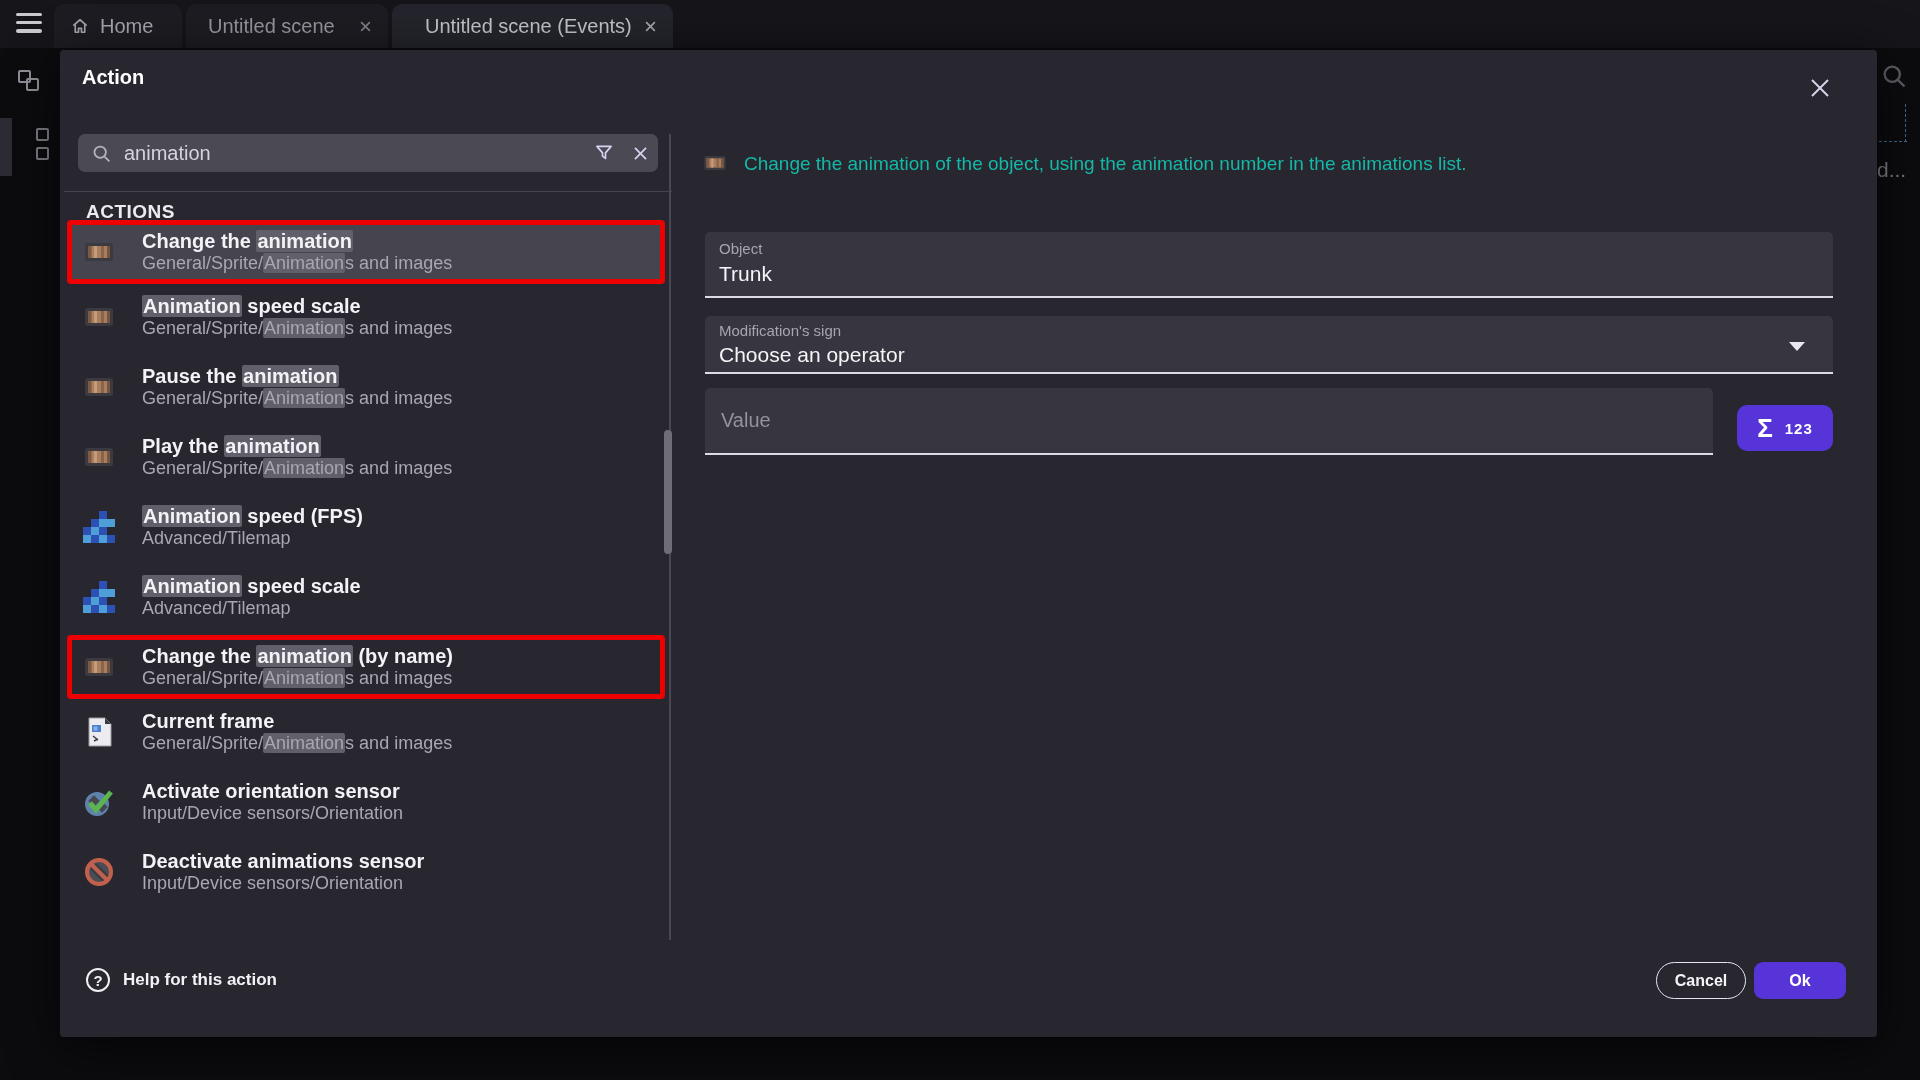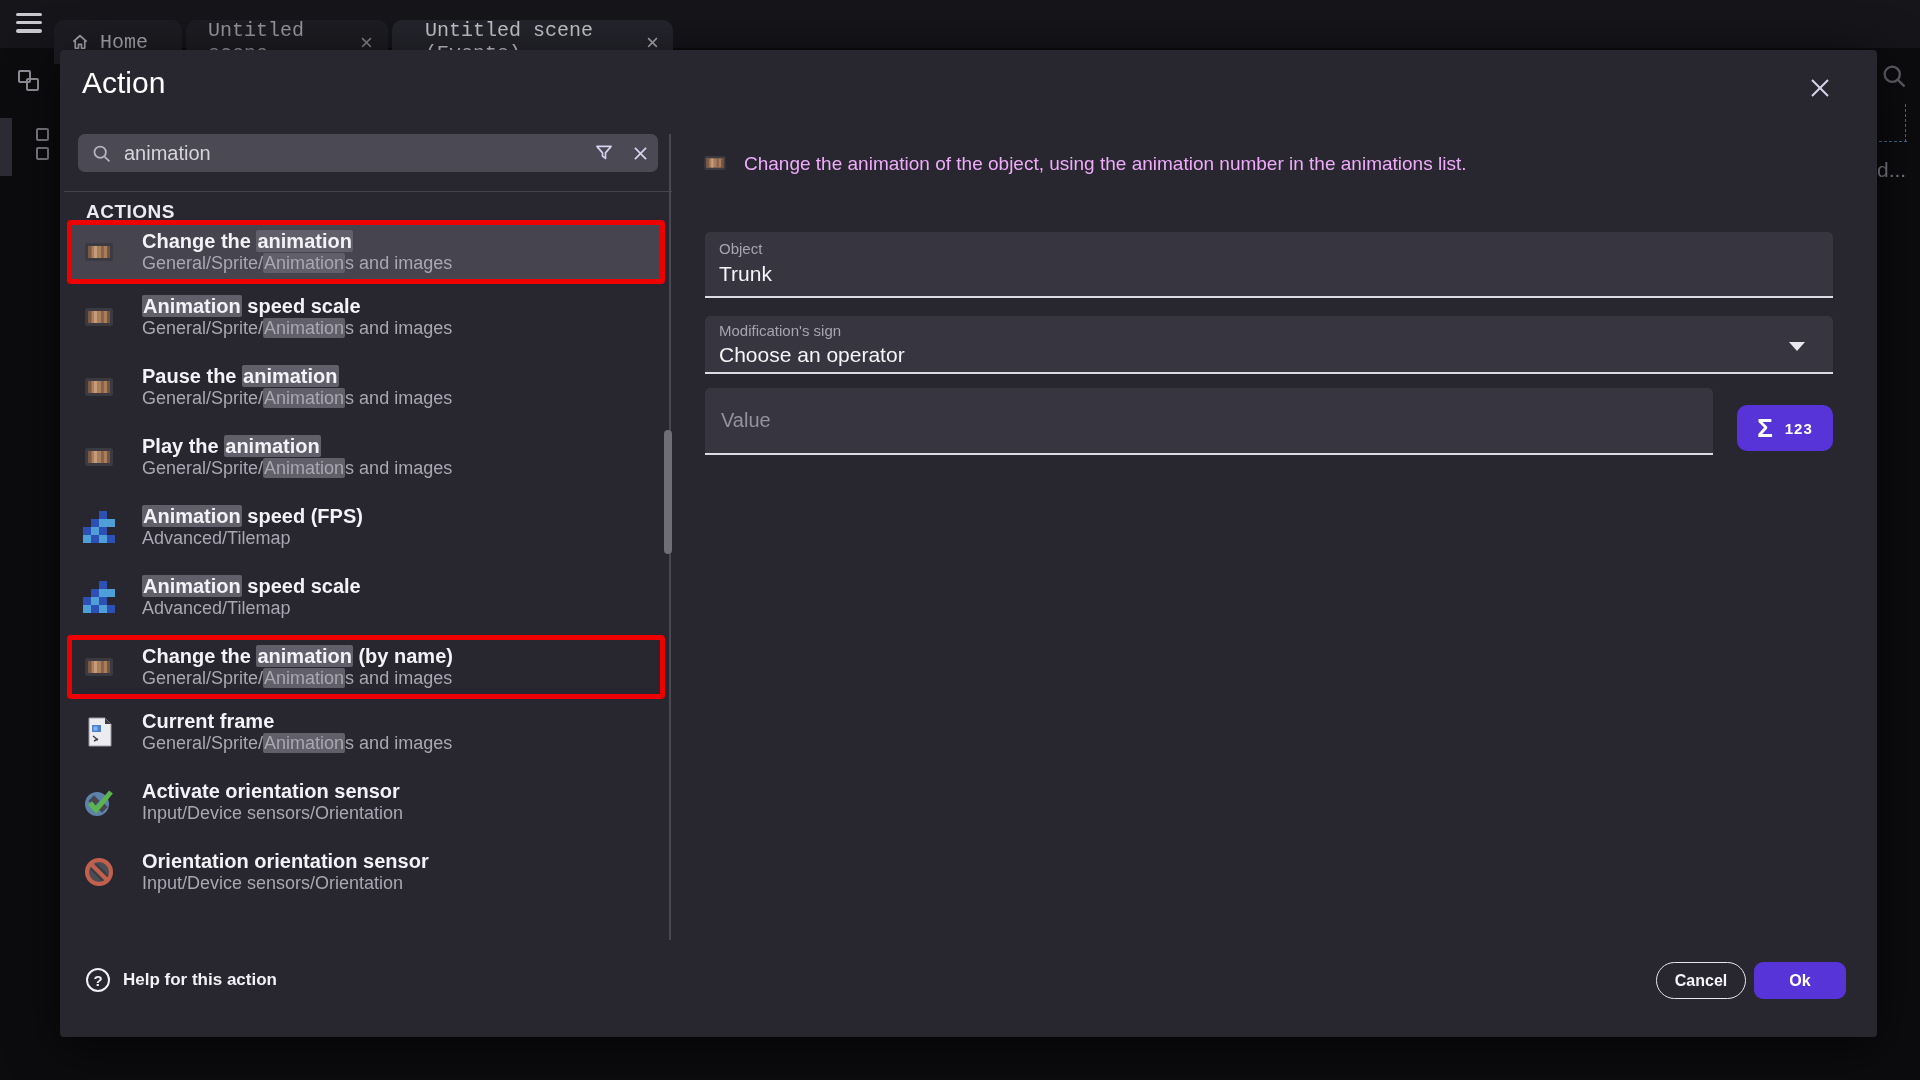--- a/index.html
+++ b/index.html
@@ -4,41 +4,41 @@
 <style>
   * { margin:0; padding:0; box-sizing:border-box; }
   html,body { width:1920px; height:1080px; overflow:hidden; background:#0c0c0f;
     font-family:"Liberation Sans","DejaVu Sans",sans-serif; }
   .page { position:relative; width:1920px; height:1080px; }
 
   
   .tabbar { position:absolute; left:0; top:0; width:1920px; height:48px; background:#15151a; }
   .hamburger { position:absolute; left:16px; top:13px; width:28px; height:22px; cursor:pointer; }
   .hamburger i { display:block; width:26px; height:3.2px; background:#c9c9d0; border-radius:2px; margin-bottom:5px; }
-  .tab { position:absolute; top:20px; height:44px; border-radius:10px 10px 0 0; display:flex; align-items:center; font-size:20px;font-family:Liberation Mono, monospace; }
+  .tab { position:absolute; top:4px; height:44px; border-radius:10px 10px 0 0; display:flex; align-items:center; font-size:20px; }
   .tab-home { left:54px; width:128px; background:#1c1c22; color:#a5a5ad; padding-left:16px; }
   .tab-home svg { margin-right:10px; }
   .tab-2 { left:186px; width:202px; background:#1c1c22; color:#96969e; padding-left:22px; }
   .tab-3 { left:392px; width:281px; background:#24242c; color:#c3c3ca; padding-left:33px; }
   .tab .tab-close { margin-left:auto; margin-right:12px; width:22px; height:22px; display:flex; align-items:center; justify-content:center; opacity:.85; }
   .frag-grid { position:absolute; left:18px; top:70px; width:24px; height:24px; }
   .frag-grid b { position:absolute; width:13px; height:13px; border:2px solid #8f8f97; border-radius:2px; background:transparent; }
   .frag-grid b:nth-child(2){ left:8px; top:8px; }
   .frag-panel { position:absolute; left:0; top:118px; width:12px; height:58px; background:#2d2b33; }
   .frag-squares { position:absolute; left:36px; top:128px; }
   .frag-squares b { display:block; width:13px; height:13px; border:2px solid #7d7d86; border-radius:2px; margin-bottom:6px; }
   .bg-right-search { position:absolute; left:1880px; top:62px; }
   .dash-v { position:absolute; left:1905px; top:104px; height:38px; border-left:1.5px dashed #3e6d92; }
   .dash-h { position:absolute; left:1879px; top:141px; width:28px; border-top:1.5px dashed #3e6d92; }
   .bg-clip-text { position:absolute; left:1877px; top:158px; font-size:21px; color:#7e7e86; }
 
   
   .dialog { position:absolute; left:60px; top:50px; width:1817px; height:987px; background:#28262f;
     border-radius:4px; box-shadow:0 10px 50px rgba(0,0,0,.65); }
-  .dlg-title { position:absolute; left:22px; top:16px; font-size:30px; font-weight:normal; color:#ffffff; }
+  .dlg-title { position:absolute; left:22px; top:16px; font-size:20px; font-weight:bold; color:#ffffff; }
   .dlg-close { position:absolute; left:1744px; top:22px; width:32px; height:32px; display:flex; align-items:center; justify-content:center; cursor:pointer; }
 
   
   .search-bar { position:absolute; left:18px; top:84px; width:580px; height:38px; background:#4b4954;
     border-radius:7px; display:flex; align-items:center; }
   .search-bar .s-icon { margin-left:13px; display:flex; }
   .search-bar input { flex:1; margin-left:12px; border:0; outline:0; background:transparent;
     font-family:inherit; font-size:20px; color:#d6d4da; }
   .icon-btn { width:36px; height:38px; display:flex; align-items:center; justify-content:center; cursor:pointer; }
 
@@ -56,21 +56,21 @@
   .it-title { font-size:20px; font-weight:600; color:#f3f2f6; }
   .it-sub { font-size:18px; color:#a9a7b1; }
   mark { background:#615f6a; color:inherit; border-radius:2px; padding:0 1px; }
 
   .scroll-track { position:absolute; left:609px; top:84px; width:2px; height:806px; background:#494752; }
   .scroll-thumb { position:absolute; left:604px; top:380px; width:8px; height:124px; background:#6f6d77; border-radius:4px; cursor:pointer; }
 
   
   .desc-icon { position:absolute; left:642px; top:100px; width:26px; height:26px; }
   .desc-icon svg { width:26px; height:26px; }
-  .desc-text { position:absolute; left:684px; top:103px; width:1090px; font-size:19px; color:#f0abfc; }
+  .desc-text { position:absolute; left:684px; top:103px; width:1090px; font-size:19px; color:#14b8a6; }
 
   .field { position:absolute; background:#37353f; border-radius:5px 5px 0 0; border-bottom:2px solid #dcdae2; cursor:text; }
   .f-label { position:absolute; left:14px; top:8px; font-size:15px; color:#a7a5af; }
   .f-value { position:absolute; left:14px; top:30px; font-size:21px; color:#f5f4f7;text-align:right; }
   .field-object { left:645px; top:182px; width:1128px; height:66px; }
   .field-mod { left:645px; top:266px; width:1128px; height:58px; cursor:pointer; }
   .field-mod .f-label { top:6px; }
   .field-mod .f-value { top:27px; }
   .mod-arrow { position:absolute; right:28px; top:26px; width:0; height:0;
     border-left:8px solid transparent; border-right:8px solid transparent; border-top:9px solid #e9e7ef; }
@@ -321,21 +321,21 @@
     <span class="it-icon"><svg viewBox="0 0 34 34">
               <circle cx="17" cy="17" r="12" fill="#4c4c55"></circle>
               <g fill="#3c3c44">
                 <rect x="10" y="10" width="9" height="9" transform="rotate(45 14.5 14.5)"></rect>
                 <rect x="16" y="16" width="9" height="9" transform="rotate(45 20.5 20.5)"></rect>
               </g>
               <circle cx="17" cy="17" r="12" fill="none" stroke="#c2604e" stroke-width="4"></circle>
               <line x1="8.5" y1="8.5" x2="25.5" y2="25.5" stroke="#c2604e" stroke-width="4"></line>
             </svg></span>
     <span class="it-text">
-      <span class="it-title">Orientation orientation sensor</span><br>
+      <span class="it-title">Deactivate animations sensor</span><br>
       <span class="it-sub">Input/Device sensors/Orientation</span>
     </span>
   </div>
       </div>
     <div class="scroll-track"></div>
     <div class="scroll-thumb"></div>
 
     <span class="desc-icon"><svg viewBox="0 0 34 34">
           <rect x="3" y="8" width="28" height="18" rx="2.5" fill="#3a3a40"></rect>
           <rect x="6" y="11" width="22" height="12" fill="#a87e5f"></rect>

